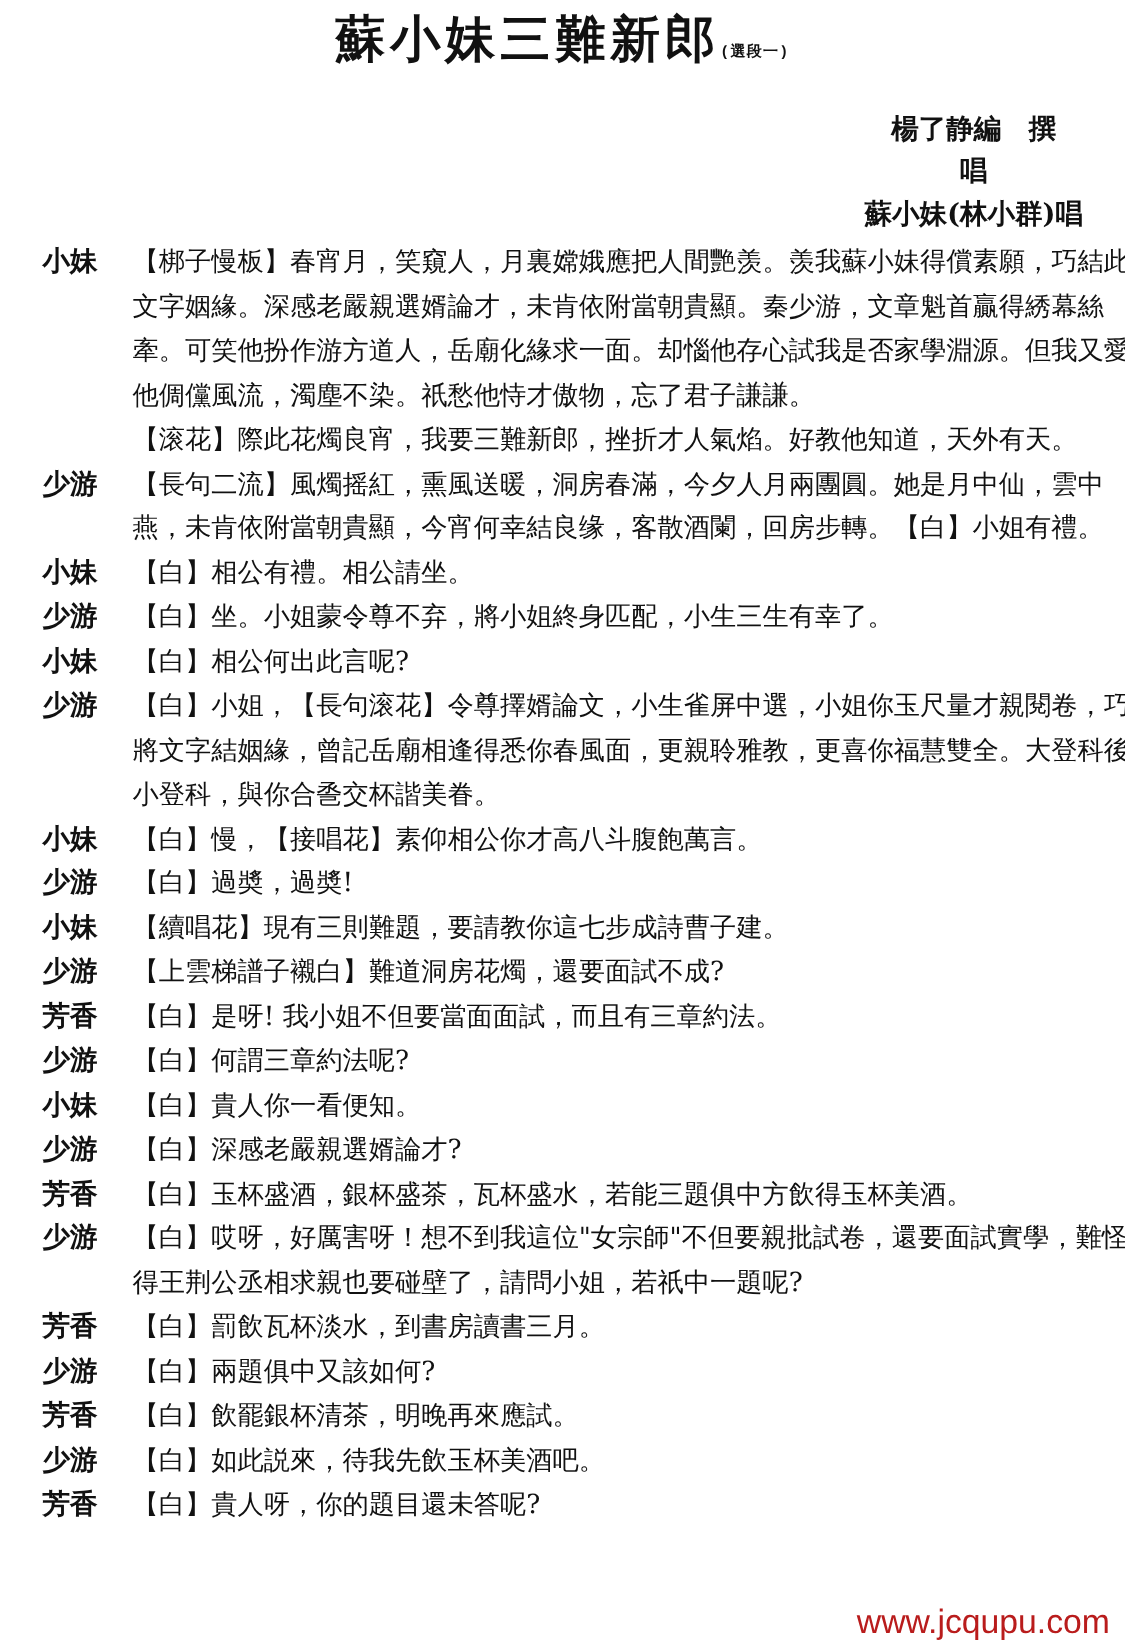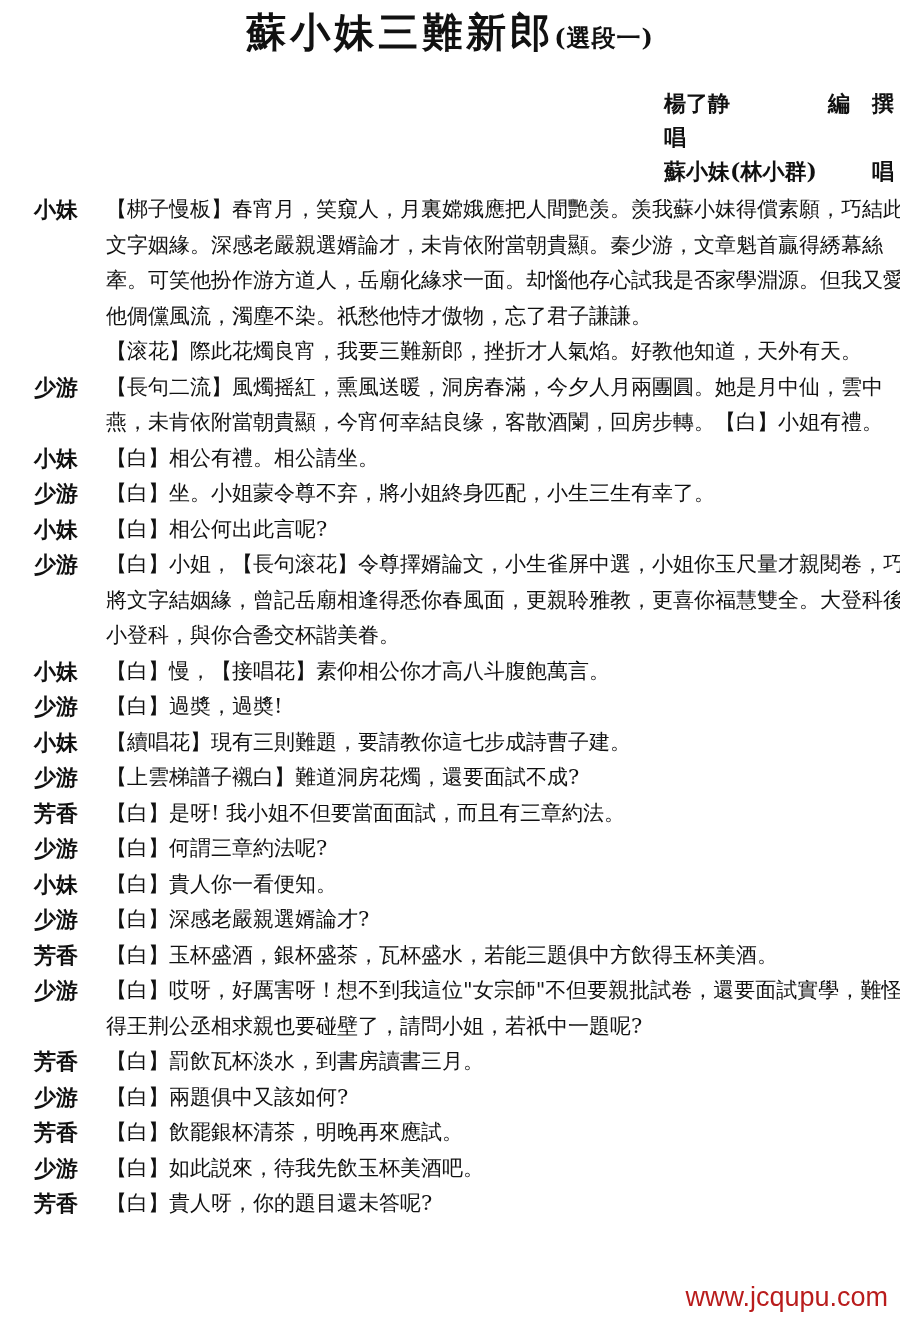--- a/index.html
+++ b/index.html
@@ -5,26 +5,26 @@
   html, body { margin: 0; padding: 0; background: #ffffff; }
   body {
     width: 900px; height: 1317px; position: relative; overflow: hidden;
     font-family: "DejaVu Serif", "Liberation Serif", serif;
     color: #111;
   }
   .title {
     position: absolute; top: 4px; left: 0; width: 900px; text-align: center;
     font-size: 40px; font-weight: bold; letter-spacing: 4px; line-height: 56px;
   }
-  .title .sub { font-size: 24px; letter-spacing: 1px; font-weight: bold; }
+  .title .sub { font-size: 12px; letter-spacing: 1px; font-weight: bold; font-family: Liberation Mono, monospace; }
   .credits {
     position: absolute; top: 86px; right: 6px; width: 230px;
     font-size: 22px; font-weight: bold; line-height: 34px;
   }
-  .credit-line { display: flex; justify-content: space-between; white-space: nowrap; }
+  .credit-line { display: flex; justify-content: center; white-space: nowrap; }
   .script {
     position: absolute; top: 192px; left: 22px; width: 880px;
     font-size: 21px; line-height: 35.5px; margin-left: 12px;
   }
   .entry { display: flex; }
   .speaker {
     width: 72px; flex: 0 0 72px; font-weight: bold; font-size: 22px;
   }
   .text { flex: 1; }
   .tag { font-weight: normal; }

